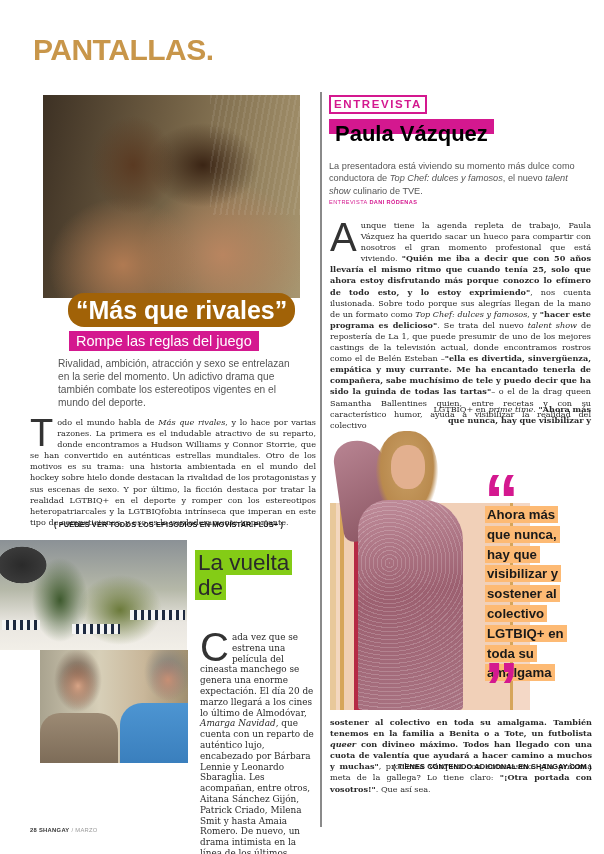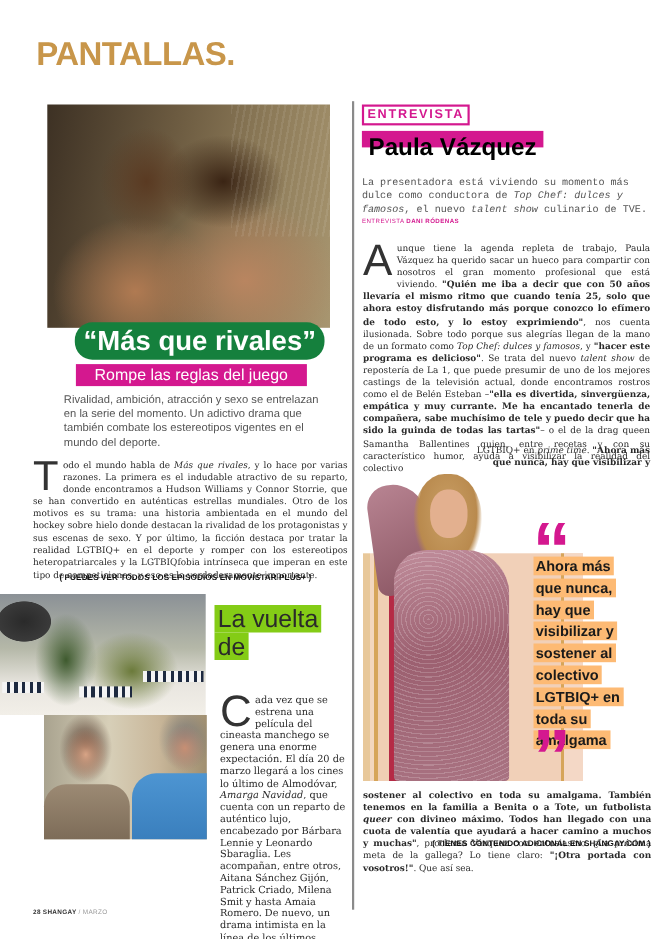--- a/index.html
+++ b/index.html
@@ -21,25 +21,25 @@
       radial-gradient(ellipse 100px 90px at 80px 170px, #b07a52 0%, transparent 75%),
       radial-gradient(ellipse 110px 100px at 180px 160px, #b98560 0%, transparent 75%),
       linear-gradient(100deg, #3d3124 0%, #6b5a40 40%, #8c7a58 70%, #a89670 100%);
   }
   .photo-shower .rain {
     position: absolute; right: 0; top: 0; width: 90px; height: 120px;
     background: repeating-linear-gradient(100deg, rgba(255,255,255,0.08) 0 2px, transparent 2px 6px);
   }
   .headline-black {
     position: absolute; left: 68px; top: 293px; height: 34px; padding: 0 8px;
-    background: #15803d; color: #fff;
+    background: #a16207; color: #fff;
     font-family: "Liberation Sans", sans-serif; font-weight: 700; font-size: 25px; line-height: 34px; border-radius: 16px;
   }
   .sub-pink {
-    position: absolute; left: 69px; top: 331px; height: 20px; padding: 0 17px;
+    position: absolute; left: 69px; top: 331px; height: 20px; padding: 0 7px;
     background: #d4188f; color: #fff;
     font-family: "Liberation Sans", sans-serif; font-size: 14.5px; line-height: 20px;
   }
   .lede-left {
     position: absolute; left: 58px; top: 357px; width: 235px;
     font-family: "Liberation Sans", sans-serif; font-size: 10.2px; line-height: 13px;
     color: #555; text-align: left;
   }
 
   .body-left {
@@ -65,21 +65,21 @@
     font-family: "Liberation Sans", sans-serif; font-weight: 700; font-size: 11.5px;
     letter-spacing: 1.6px; text-align: center; line-height: 15px;
   }
   .name-pink {
     position: absolute; left: 329px; top: 119px; height: 15px; padding: 0 6px;
     background: #d4188f; color: #000000;
     font-family: "Liberation Sans", sans-serif; font-weight: 700; font-size: 22px; line-height: 29px;
   }
   .lede-right {
     position: absolute; left: 329px; top: 160px; width: 260px;
-    font-family: Liberation Mono, monospace; font-size: 9.2px; line-height: 12.3px; color: #555;
+    font-family: Liberation Sans, sans-serif; font-size: 9.2px; line-height: 12.3px; color: #555;
   }
   .byline {
     position: absolute; left: 329px; top: 199px;
     font-family: "Liberation Sans", sans-serif; font-size: 5.6px; letter-spacing: 0.4px; color: #d4188f;
   }
   .byline b { font-weight: 700; }
 
   .body-right-top {
     position: absolute; left: 330px; top: 220px; width: 261px;
     font-size: 8.1px; line-height: 11.1px; text-align: justify; color: #2a2a2a;

